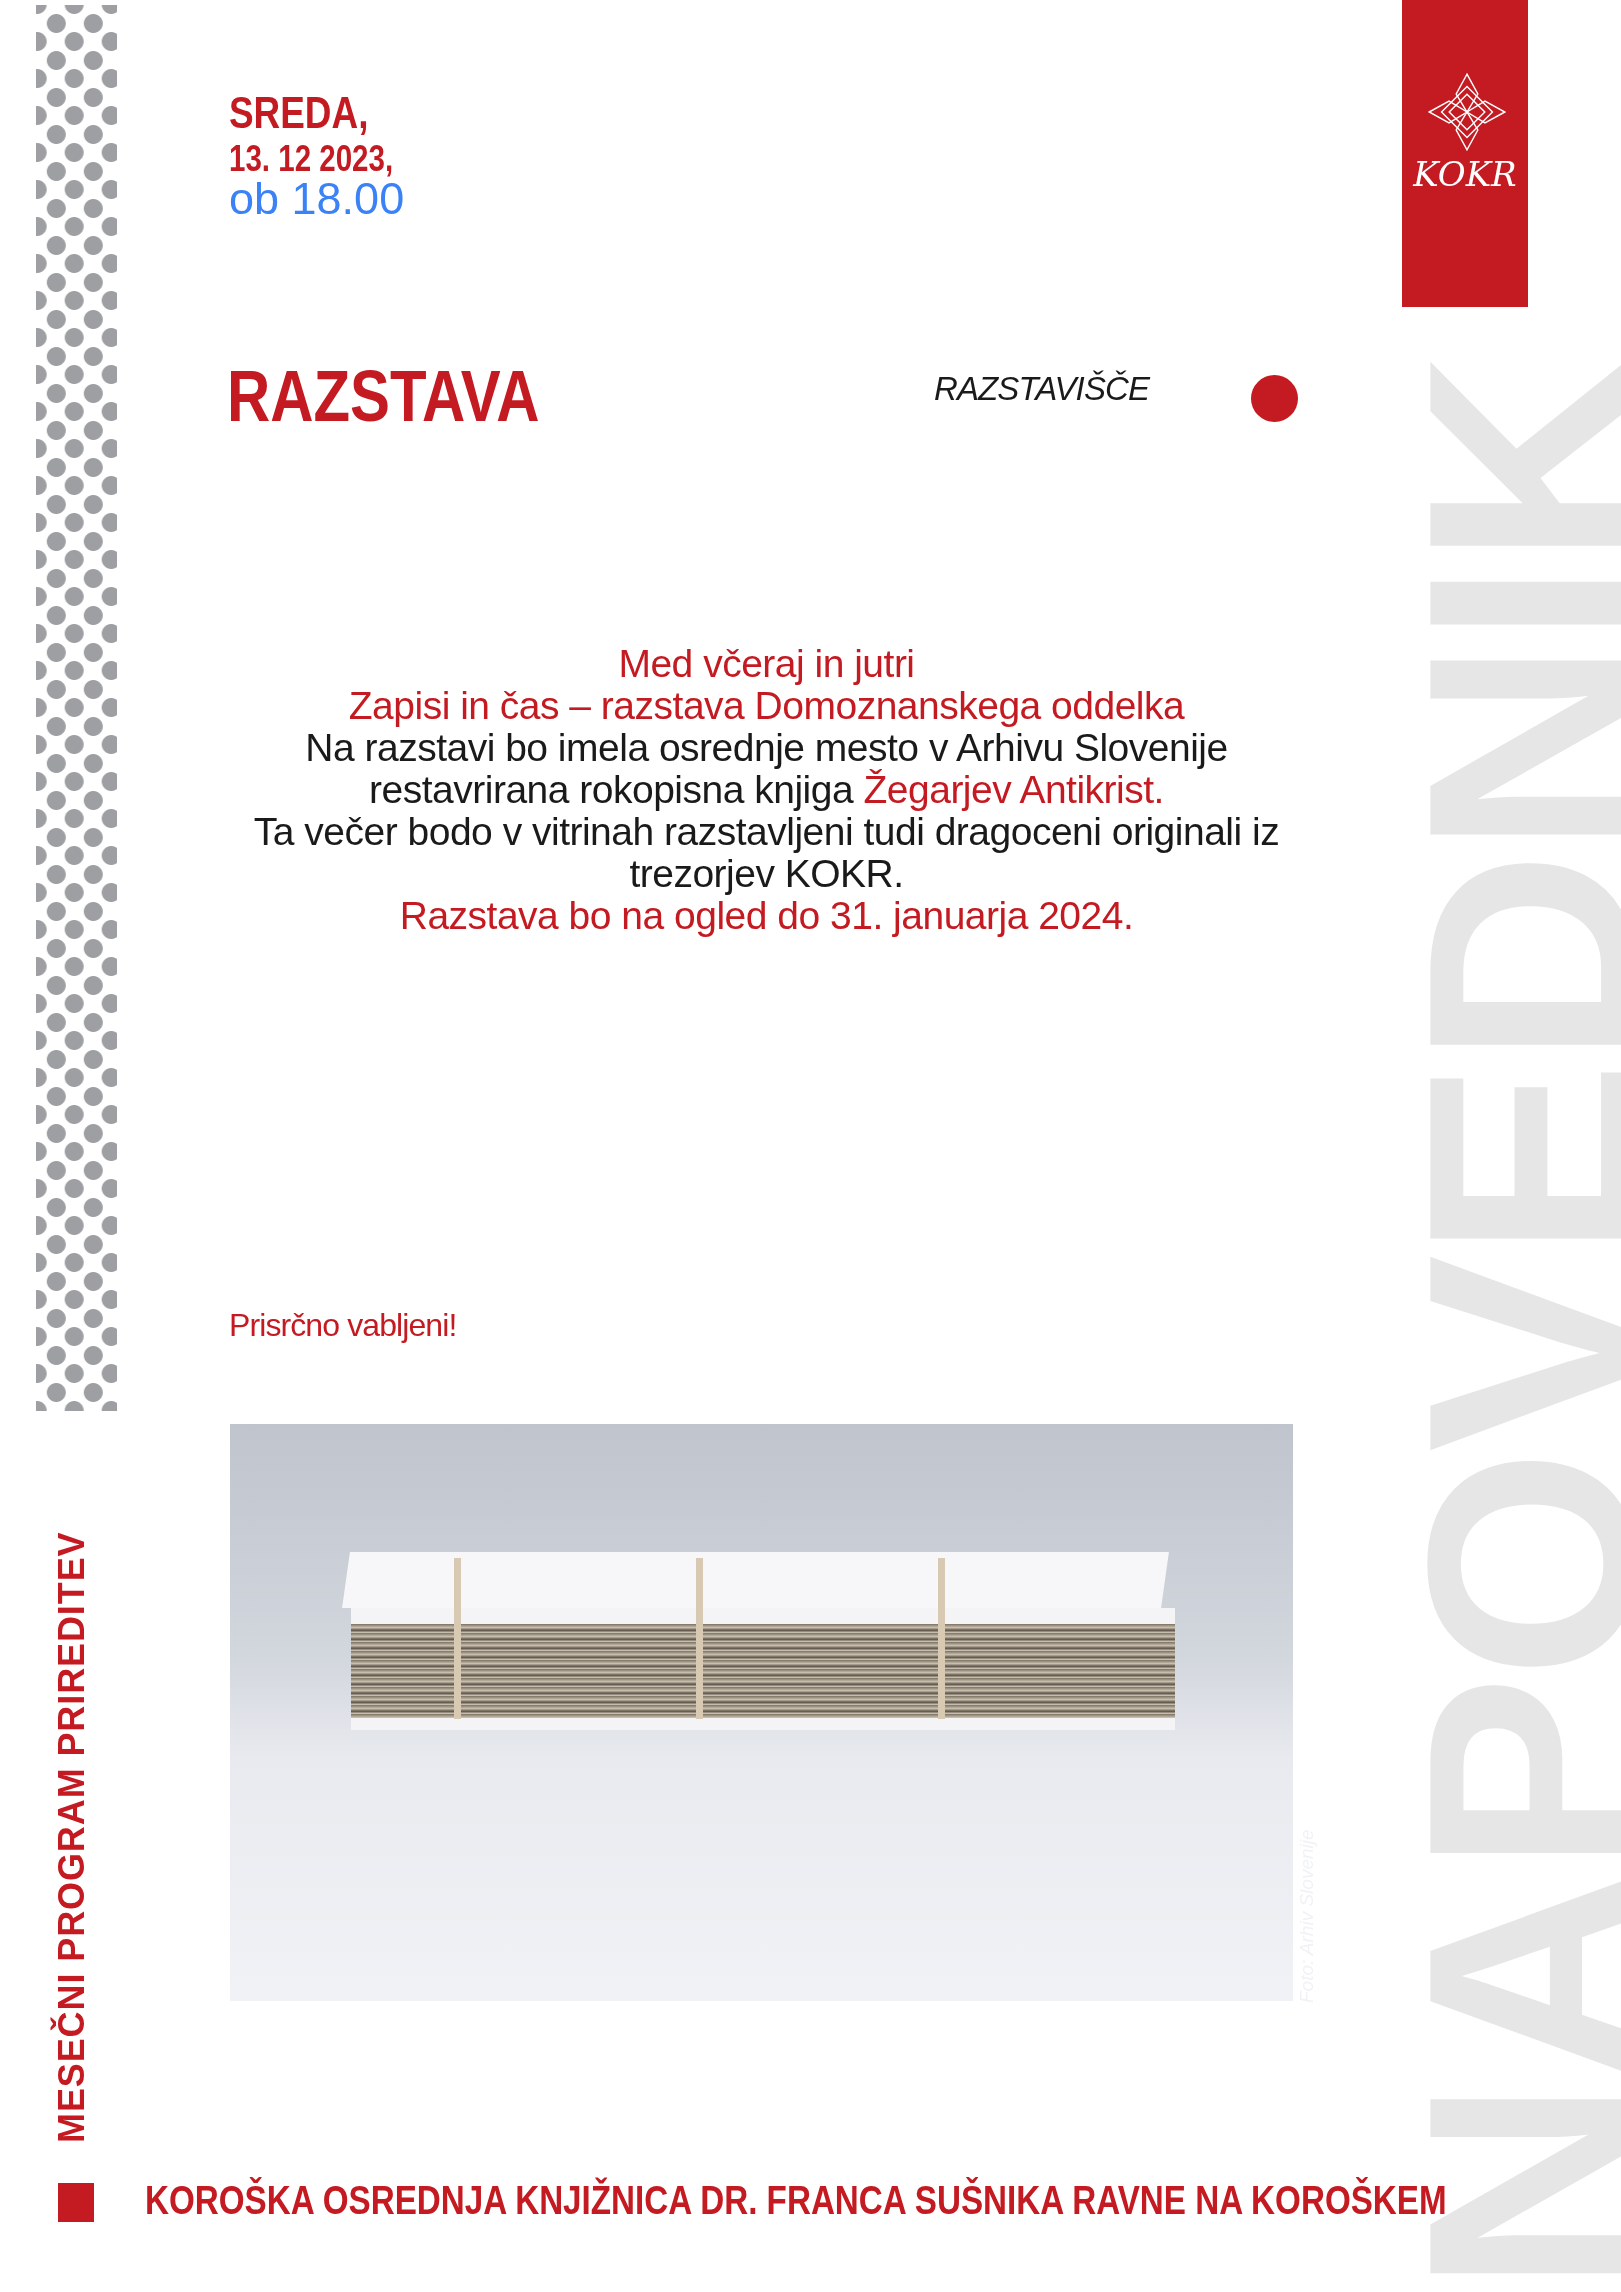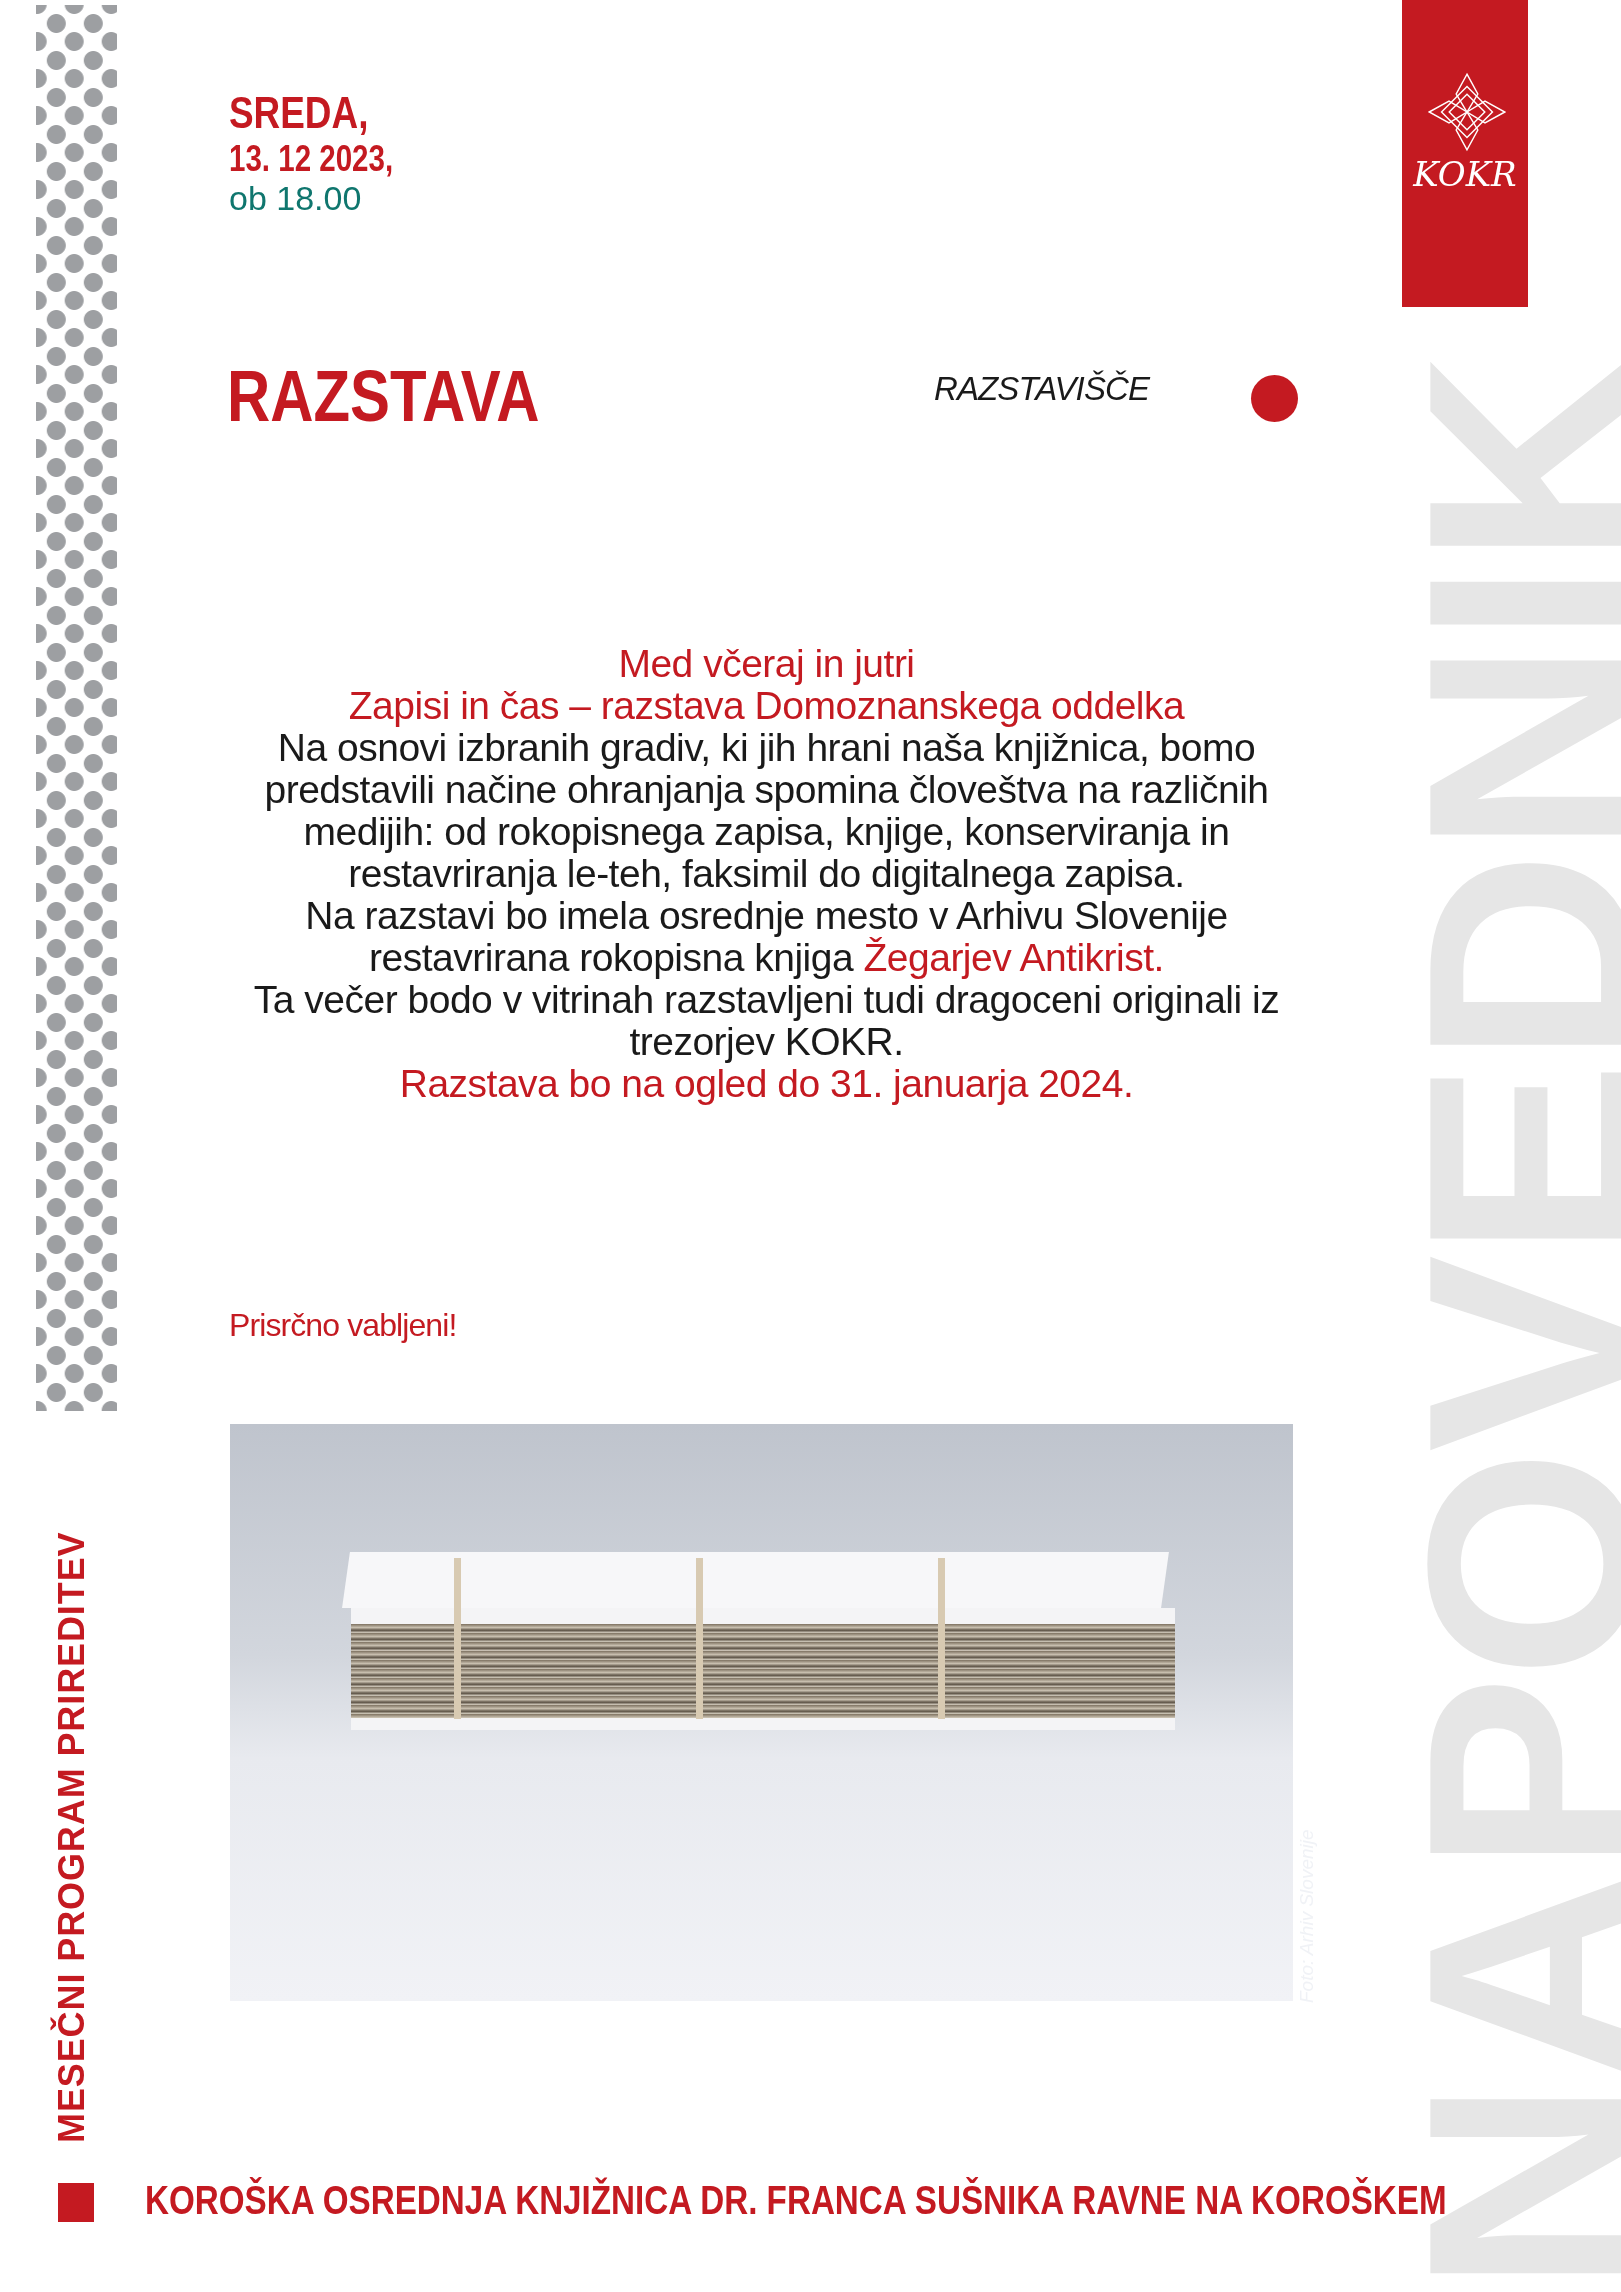--- a/index.html
+++ b/index.html
@@ -33,21 +33,21 @@
       position: absolute; left: 0; width: 126px; top: 154px; text-align: center;
       color: #fff; font-family: "DejaVu Serif", serif; font-size: 34px; font-style: italic;
     }
     .date-block { position: absolute; left: 229px; top: 88px; }
     .date-day, .date-date {
       color: #c41a21; font-weight: 700; font-family: "Liberation Sans", sans-serif;
       transform: scaleX(0.82); transform-origin: left;
     }
     .date-day { font-size: 45px; line-height: 50px; }
     .date-date { font-size: 36px; line-height: 41px; }
-    .date-time { font-size: 34px; line-height: 39px; color: #0f766e; }
+    .date-time { font-size: 45px; line-height: 39px; color: #3b82f6; }
     .category {
       position: absolute; left: 227px; top: 354px; color: #c41a21; font-weight: 700;
       font-size: 73px; transform: scaleX(0.82); transform-origin: left;
     }
     .venue {
       position: absolute; left: 934px; top: 370px; font-style: italic; color: #1a1a1a;
       font-size: 33px; letter-spacing: -0.9px;
     }
     .venue-dot {
       position: absolute; left: 1251px; top: 375px; width: 47px; height: 47px;
@@ -113,21 +113,20 @@
   <div class="date-time">ob 18.00</div>
 </div>
 
 <div class="category">RAZSTAVA</div>
 <div class="venue">RAZSTAVIŠČE</div>
 <div class="venue-dot"></div>
 
 <div class="body-text">
   <p class="red">Med včeraj in jutri</p>
   <p class="red">Zapisi in čas – razstava Domoznanskega oddelka</p>
-  <p>Na osnovi izbranih gradiv, ki jih hrani naša knjižnica, bomo predstavili načine ohranjanja spomina človeštva na različnih medijih: od rokopisnega zapisa, knjige, konserviranja in restavriranja le-teh, faksimil do digitalnega zapisa.</p>
   <p><span>Na razstavi bo imela osrednje mesto v Arhivu Slovenije restavrirana rokopisna knjiga </span><span class="red">Žegarjev Antikrist.</span></p>
   <p>Ta večer bodo v vitrinah razstavljeni tudi dragoceni originali iz trezorjev KOKR.</p>
   <p class="red">Razstava bo na ogled do 31. januarja 2024.</p>
 </div>
 
 <div class="invite">Prisrčno vabljeni!</div>
 
 <div class="photo" title="Restored hand-bound manuscript book with cord bindings">
   <div class="book-top"></div>
   <div class="book"></div>

